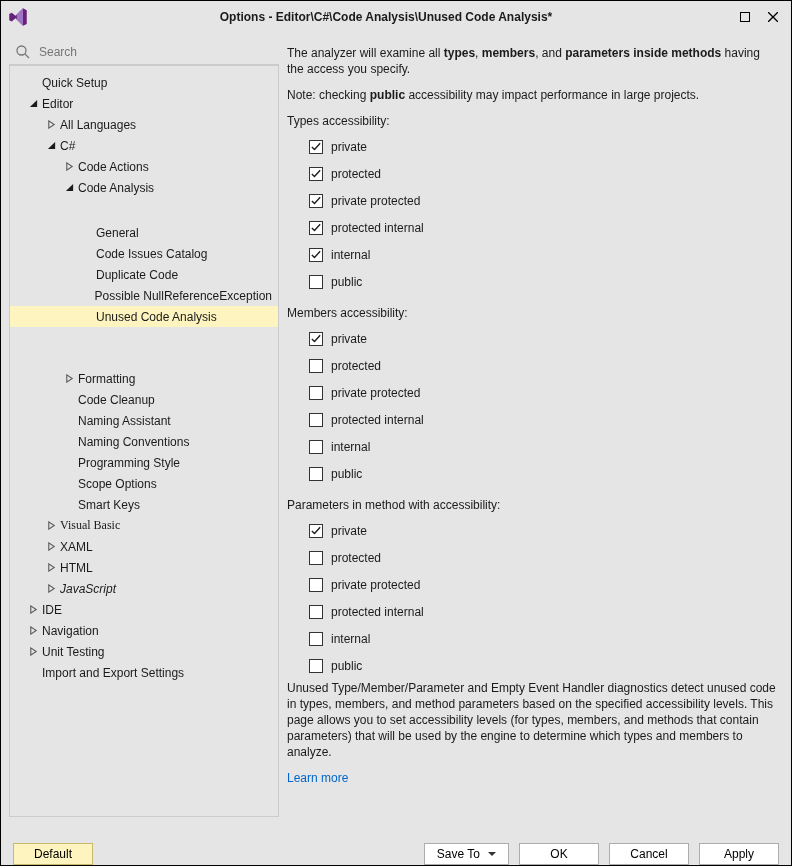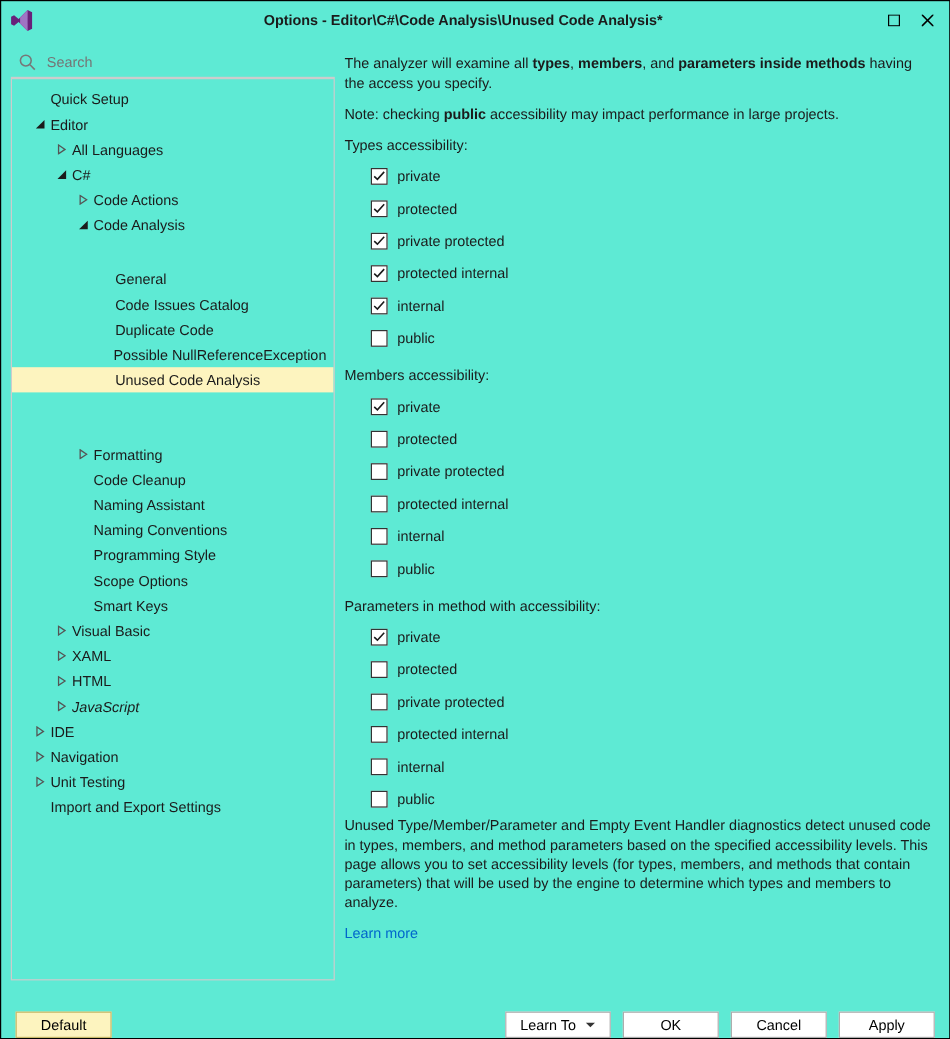--- a/index.html
+++ b/index.html
@@ -11,21 +11,21 @@
     background: #ffffff;
   }
   .window {
     width: 792px;
     height: 866px;
     border: 1px solid #000;
     box-sizing: border-box;
     display: flex;
     flex-direction: column;
     position: relative;
-    background: #5eead4;
+    background: #e5e5e5;
   }
   
   .titlebar {
     height: 32px;
     display: flex;
     align-items: center;
     padding: 0 6px 0 6px;
     box-sizing: border-box;
   }
   .titlebar .vs-logo {
@@ -332,21 +332,21 @@
             <span>Programming Style</span>
           </div>
           <div class="node" style="padding-left: 54px;">
             <span class="spacer-caret"></span>
             <span>Scope Options</span>
           </div>
           <div class="node" style="padding-left: 54px;">
             <span class="spacer-caret"></span>
             <span>Smart Keys</span>
           </div>
-          <div class="node" style="padding-left: 36px;">
+          <div class="node" style="padding-left: 36px; font-family: Liberation Serif, serif;">
             <span class="caret">
               <svg width="9" height="9" viewBox="0 0 10 10">
                 <path d="M2 1 L8 5 L2 9 Z" fill="none" stroke="#555" stroke-width="1.2"></path>
               </svg>
             </span>
             <span>Visual Basic</span>
           </div>
           <div class="node" style="padding-left: 36px;">
             <span class="caret">
               <svg width="9" height="9" viewBox="0 0 10 10">
@@ -524,21 +524,21 @@
       <span class="link">Learn more</span>
     </div>
   </div>
 
   <div class="buttonbar">
     <button class="btn default">
         <span>Default</span>
       </button>
     <span class="spacer"></span>
     <button class="btn">
-      <span>Learn To</span>
+      <span>Save To</span>
       <span class="drop-caret">
         <svg width="8" height="5" viewBox="0 0 8 5">
             <path d="M0 0 L4 4 L8 0 Z" fill="#333"></path>
           </svg>
       </span>
     </button>
     <button class="btn">
         <span>OK</span>
       </button>
     <button class="btn">

